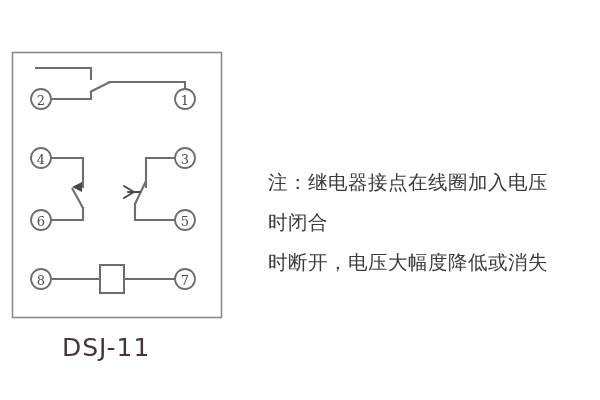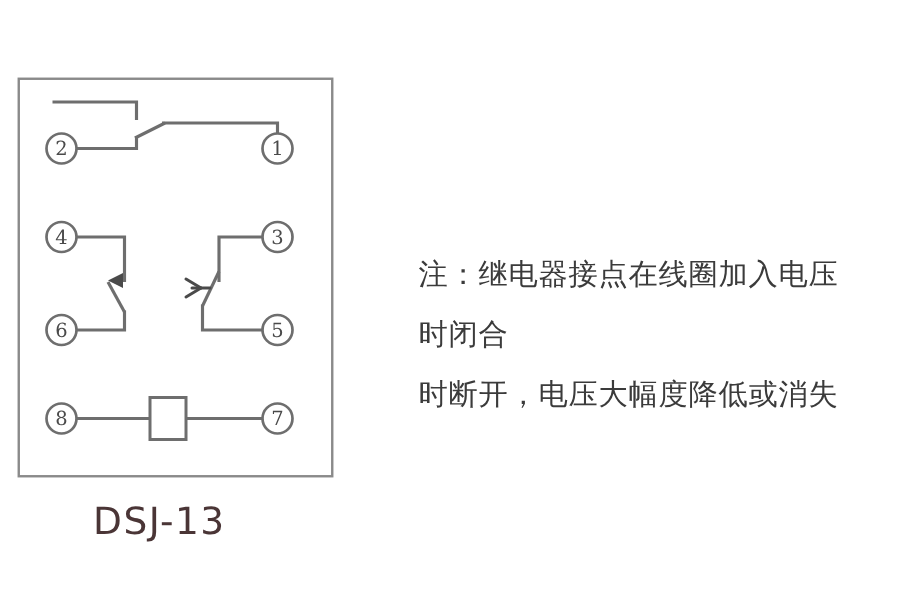--- a/index.html
+++ b/index.html
@@ -17,21 +17,21 @@
   }
   #schematic-svg {
     position: absolute;
     left: 0;
     top: 0;
     width: 600px;
     height: 400px;
   }
   .note-block {
     position: absolute;
-    left: 279px;
+    left: 268px;
     top: 163px;
     width: 310px;
   }
   .note-line {
     font-family: "DejaVu Sans", "Liberation Sans", sans-serif;
     font-size: 19.5px;
     line-height: 40px;
     color: #3b3b3b;
     letter-spacing: 0.5px;
     white-space: nowrap;
@@ -109,15 +109,15 @@
       <text x="41" y="280">8</text>
     </g>
   </svg>
 
   <div class="note-block">
     <div class="note-line">注：继电器接点在线圈加入电压</div>
     <div class="note-line">时闭合</div>
     <div class="note-line">时断开，电压大幅度降低或消失</div>
   </div>
 
-  <div class="device-label">DSJ-13</div>
+  <div class="device-label">DSJ-11</div>
 
 </div>
 
 </body></html>

